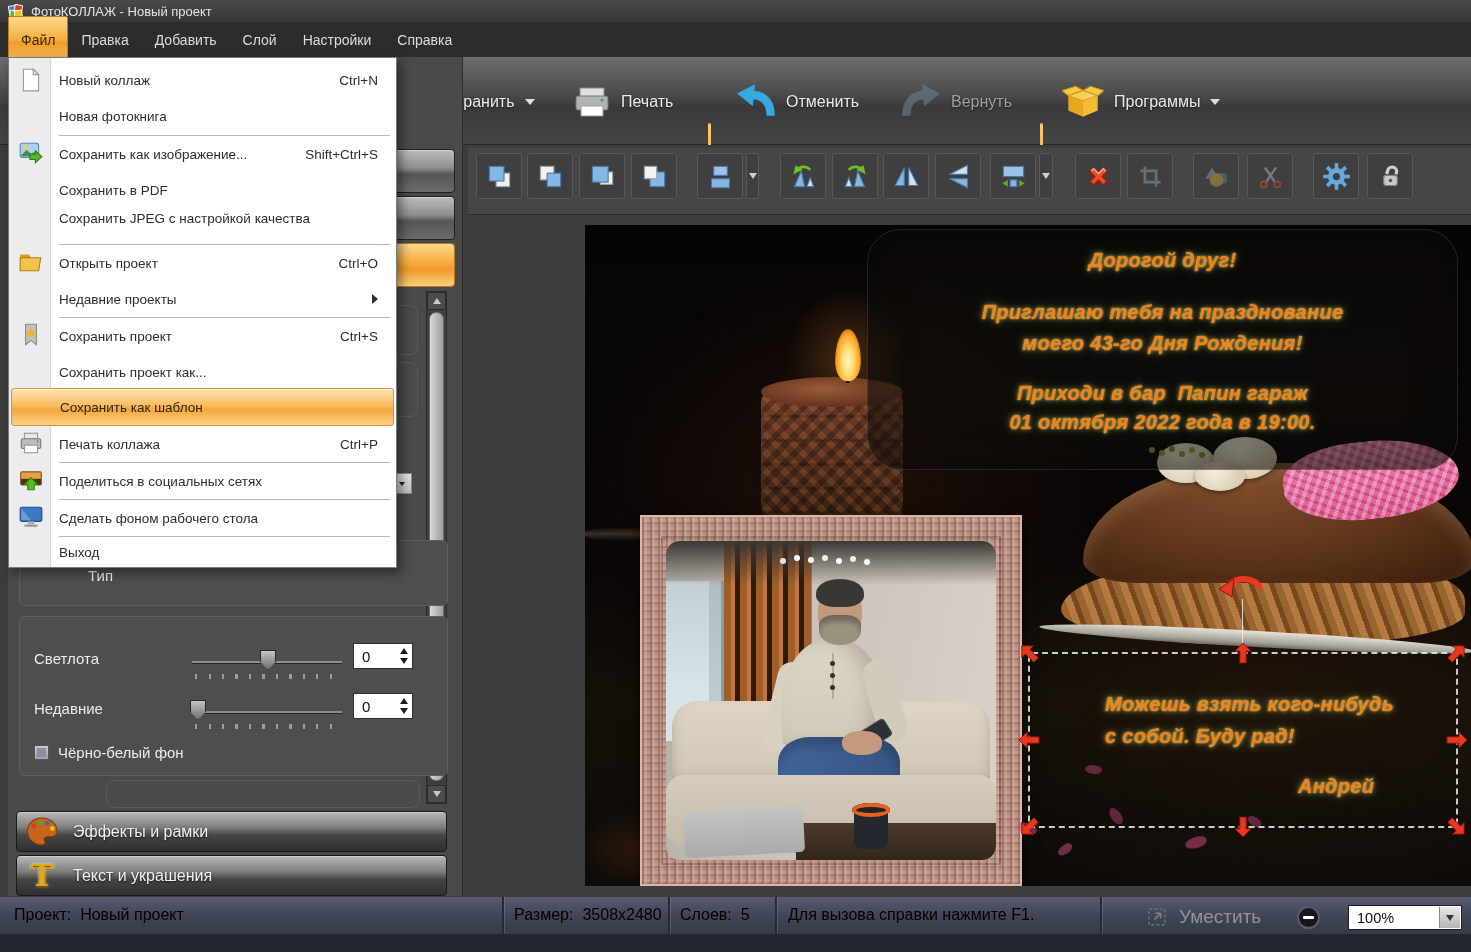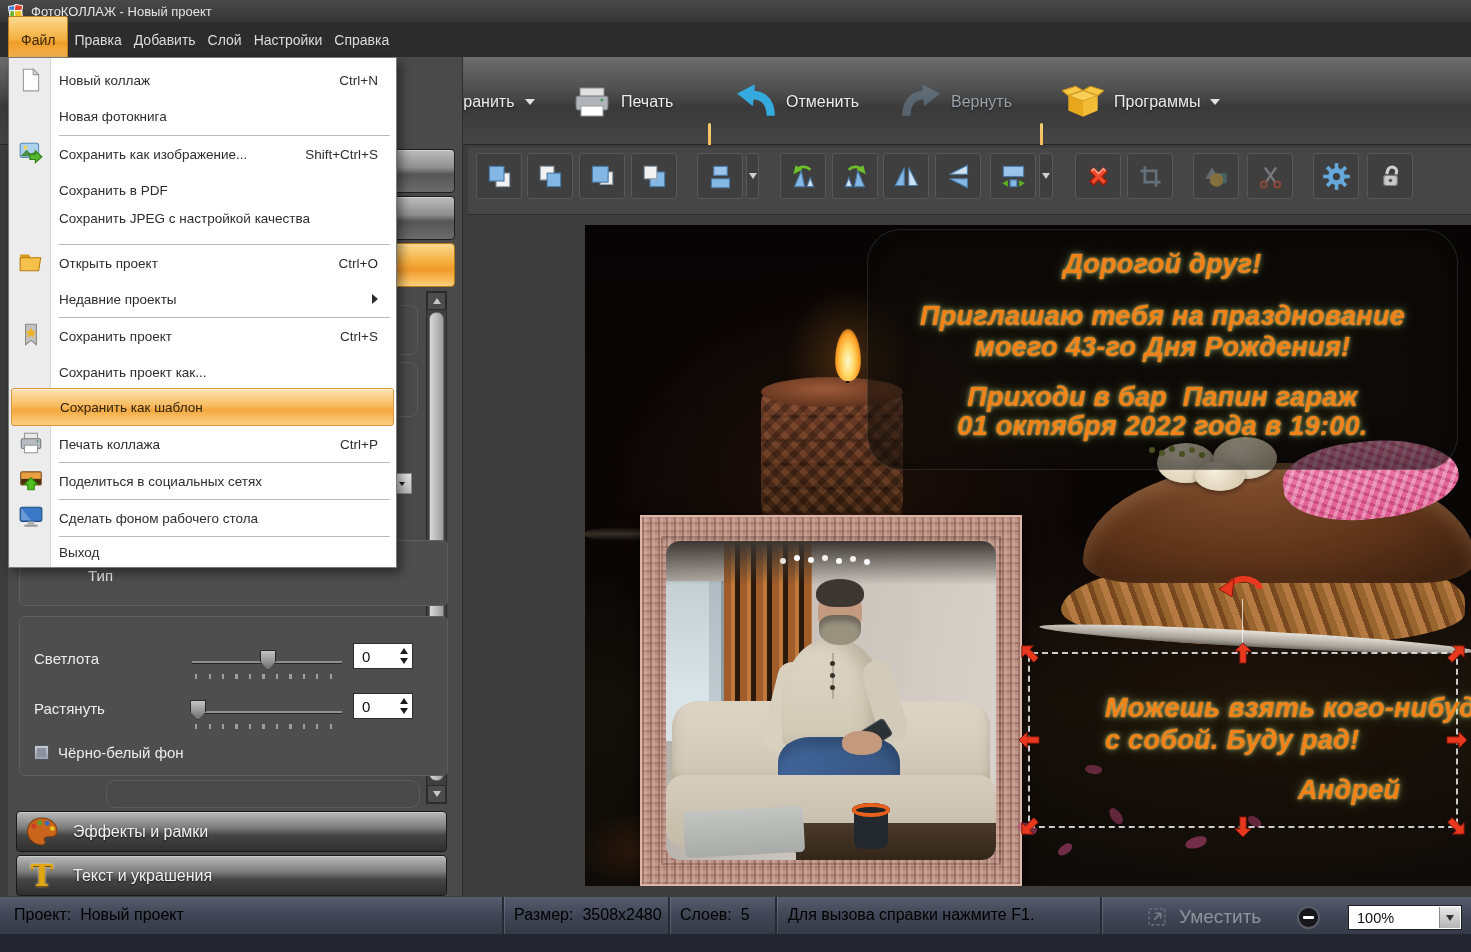--- a/index.html
+++ b/index.html
@@ -7,21 +7,21 @@
   #root{position:relative;width:1471px;height:952px;overflow:hidden;background:#3c3c3c;
         font-family:"Liberation Sans","DejaVu Sans",sans-serif;-webkit-font-smoothing:antialiased}
   .abs{position:absolute}
 
   
   .titlebar{left:0;top:0;width:1471px;height:22px;background:linear-gradient(#4a4a4a,#353535);
             color:#e4e4e4;font-size:13px;display:flex;align-items:center;padding-left:8px;gap:8px}
   
   .menubar{left:0;top:22px;width:1471px;height:35px;background:#2c2c2c;display:flex;align-items:center;
            padding-left:8px;font-size:14px;color:#dcdcdc}
-  .mbitem{padding:6px 6px;border-radius:2px}
+  .mbitem{padding:6px 13px;border-radius:2px}
   .mbitem.active{background:linear-gradient(#fad98f,#f4ae3d 50%,#ef9d28 55%,#f6bd61);
                  border:1px solid #c07f1d;color:#3a2806;padding:15px 12px}
 
   
   .toolbar{left:0;top:57px;width:1471px;height:88px;
            background:linear-gradient(#6d6d6d,#4b4b4b 42%,#3a3a3a 58%,#454545);
            border-bottom:1px solid #262626}
   .mtlabel{font-size:16px;color:#ececec;text-shadow:0 1px 2px rgba(0,0,0,.6)}
   .mtlabel.dis{color:#9aa2ab}
   .osep{width:3px;height:60px;top:66px;background:linear-gradient(#f9cd72,#efa02c);border-radius:2px}
@@ -66,21 +66,21 @@
        display:flex;align-items:center;justify-content:center}
   .tdd .tri-d{border-top-color:#cfcfcf;border-left-width:4px;border-right-width:4px}
 
   
   .collage{left:585px;top:225px;width:886px;height:661px;overflow:hidden;
     background:
       radial-gradient(360px 300px at 260px 250px, rgba(140,70,25,.16), transparent 70%),
       radial-gradient(520px 280px at 690px 470px, rgba(100,55,25,.22), transparent 72%),
       linear-gradient(180deg,#060404 0%,#0a0606 52%,#131009 72%,#0e0b08 100%)}
   .glow{color:#f28218;font-style:italic;font-weight:bold;letter-spacing:.3px;white-space:pre;
-        font-size:27px;text-shadow:0 0 5px rgba(218,236,150,.55),0 0 13px rgba(200,226,130,.38),0 0 2px rgba(255,200,90,.8)}
+        font-size:20px;text-shadow:0 0 5px rgba(218,236,150,.55),0 0 13px rgba(200,226,130,.38),0 0 2px rgba(255,200,90,.8)}
   .invbox{left:282px;top:4px;width:591px;height:241px;border-radius:34px;
           background:rgba(18,15,12,.5);border:1px solid rgba(160,150,130,.18);
           box-shadow:inset 0 0 45px rgba(0,0,0,.35)}
   .invline{left:0;width:591px;text-align:center}
   
   .flame{left:250px;top:104px;width:26px;height:52px;border-radius:50% 50% 45% 45%/62% 62% 38% 38%;
          background:radial-gradient(ellipse at 50% 62%,#fff8d2 0%,#ffd969 32%,#ff9e22 62%,rgba(200,80,10,.25) 82%,transparent 92%)}
   .flameglow{left:196px;top:58px;width:134px;height:150px;border-radius:50%;
              background:radial-gradient(rgba(255,160,50,.22),transparent 65%)}
   .candlebody{left:176px;top:166px;width:142px;height:190px;border-radius:10px 10px 45% 45%;
@@ -302,21 +302,21 @@
     <div class="abs track" style="left:172px;top:44px;width:150px"></div>
     <div class="abs ticks" style="left:175px;top:57px;width:148px"></div>
     <div class="abs shandle" style="left:240px;top:33px"></div>
     <div class="abs spin" style="left:333px;top:26px">
       <span>0</span>
       <div class="spinbtns">
           <span class="tri-u"></span>
           <span class="tri-d"></span>
         </div>
     </div>
-    <span class="abs plabel" style="left:14px;top:83px">Растянуть</span>
+    <span class="abs plabel" style="left:14px;top:83px">Недавние</span>
     <div class="abs track" style="left:172px;top:94px;width:150px"></div>
     <div class="abs ticks" style="left:175px;top:107px;width:148px"></div>
     <div class="abs shandle" style="left:170px;top:83px"></div>
     <div class="abs spin" style="left:333px;top:76px">
       <span>0</span>
       <div class="spinbtns">
           <span class="tri-u"></span>
           <span class="tri-d"></span>
         </div>
     </div>

